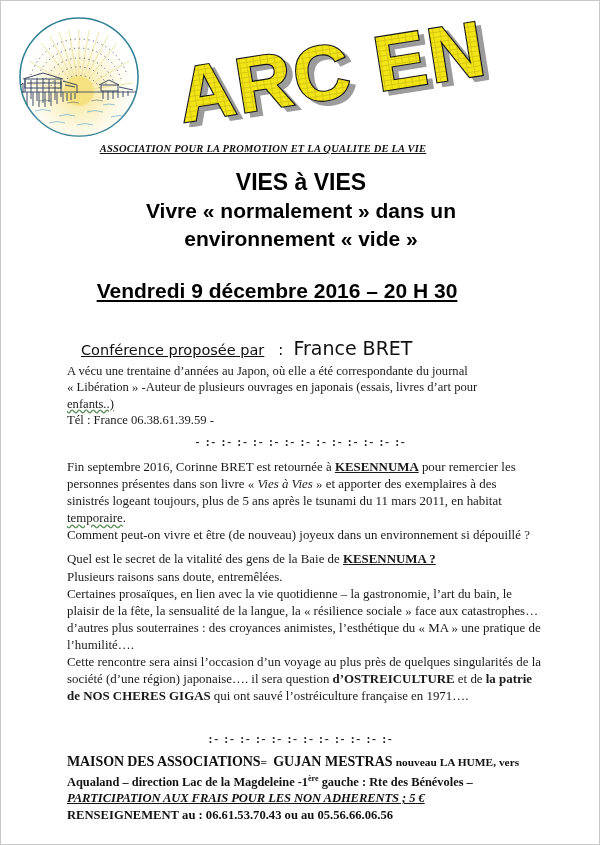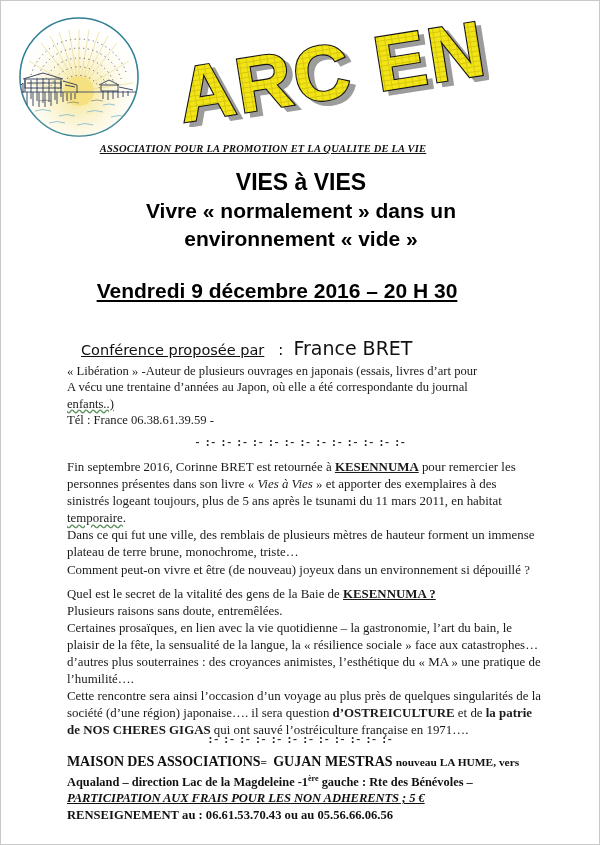--- a/index.html
+++ b/index.html
@@ -331,32 +331,31 @@
     <span>Vendredi 9 décembre 2016 – 20 H 30</span>
   </div>
 
   <div class="speaker-row">
     <span class="speaker-label">Conférence proposée  par</span>
     <span class="speaker-colon">:</span>
     <span class="speaker-name">France BRET</span>
   </div>
 
   <div class="bio">
+    <div>A vécu une trentaine d’années  au Japon, où elle a été correspondante du journal</div>
     <div>« Libération » -Auteur de plusieurs ouvrages en japonais (essais, livres d’art pour</div>
-    <div>A vécu une trentaine d’années  au Japon, où elle a été correspondante du journal</div>
     <div><span class="squiggle">enfants..)</span></div>
     <div>Tél : France 06.38.61.39.59 -</div>
   </div>
 
   <div class="sep sep-1">- :- :- :- :- :- :- :- :- :- :- :- :- :-</div>
 
   <div class="body-text">
     <p><span>Fin septembre 2016, Corinne BRET est retournée à </span><span class="kesennuma">KESENNUMA</span><span> pour remercier les personnes présentes dans son livre « </span><span class="book-title">Vies à Vies</span><span> » et apporter des exemplaires à des sinistrés logeant toujours, plus de 5 ans après le tsunami du 11 mars 2011, en habitat </span><span class="squiggle-u">temporaire</span><span>.</span></p>
 
-    <p>Dans ce qui fut une ville, des remblais de plusieurs mètres de hauteur forment un immense plateau de terre brune, monochrome, triste…</p>
 
     <p>Comment peut-on vivre et être (de nouveau) joyeux dans un environnement si dépouillé ?</p>
 
     <p class="gap"><span>Quel est le secret de la vitalité des gens de la Baie de </span><span class="kesennuma">KESENNUMA ?</span></p>
 
     <p>Plusieurs raisons sans doute, entremêlées.</p>
 
     <p>Certaines prosaïques, en lien avec la vie quotidienne – la gastronomie, l’art du bain, le plaisir de la fête, la sensualité de la langue, la « résilience sociale » face aux catastrophes…d’autres plus souterraines : des croyances animistes, l’esthétique du « MA » une pratique de l’humilité….</p>
 
     <p><span>Cette rencontre sera ainsi l’occasion d’un voyage au plus près  de quelques singularités de la société (d’une région) japonaise…. il sera question </span><span class="bold">d’OSTREICULTURE</span><span>  et de </span><span class="bold">la patrie de </span><span class="bold">NOS CHERES GIGAS</span><span> qui ont sauvé l’ostréiculture française en 1971….</span></p>

